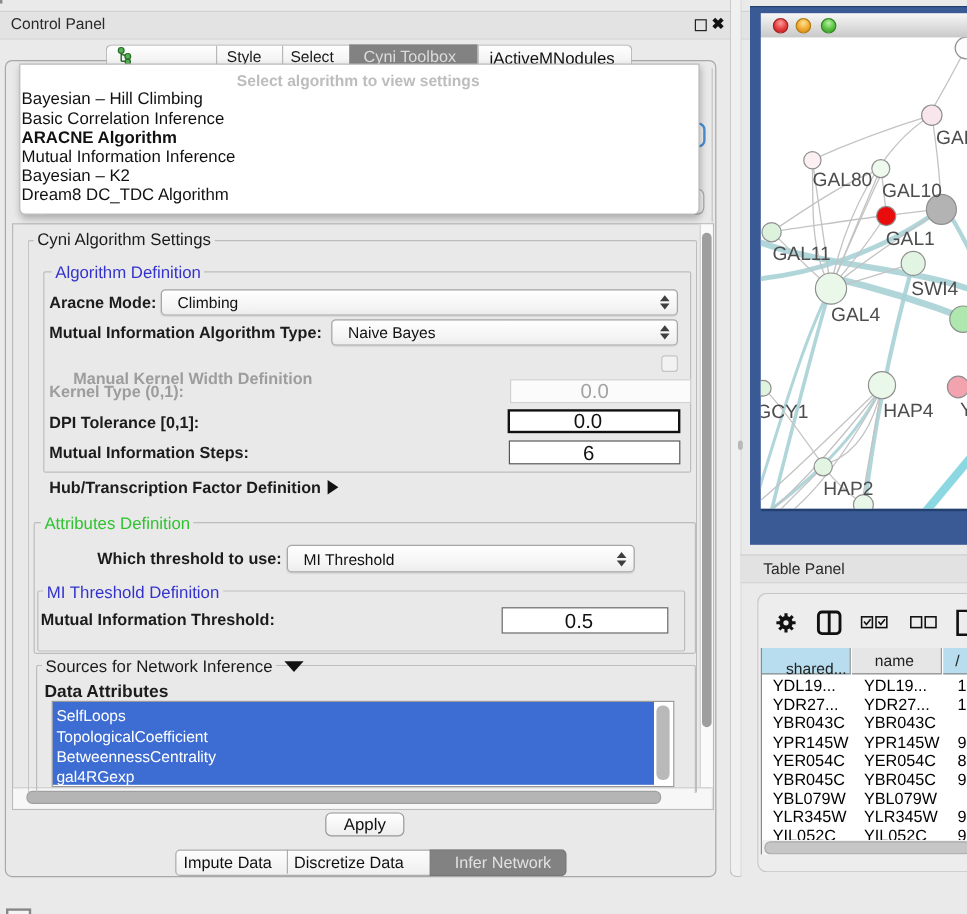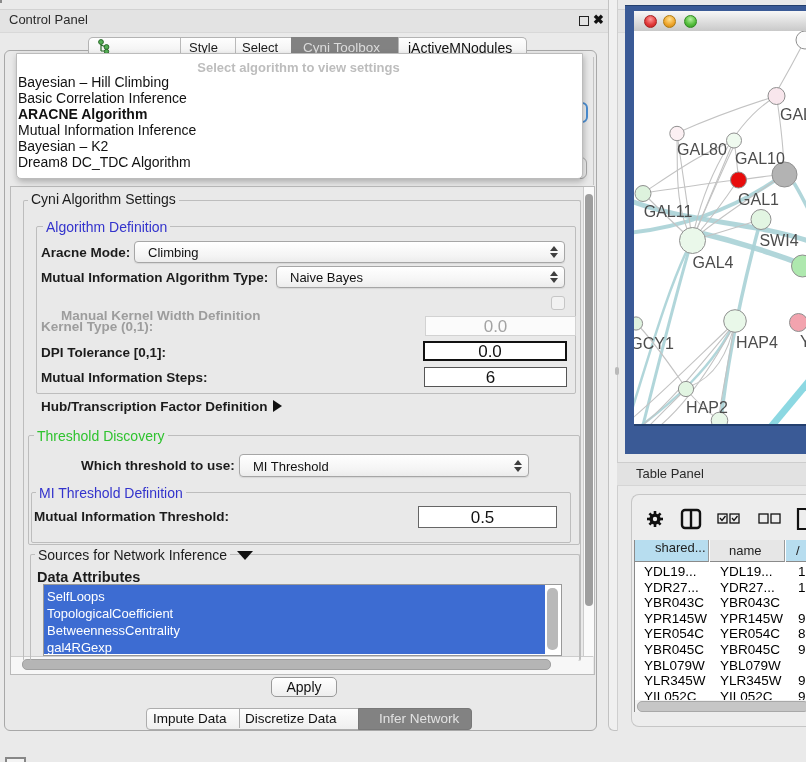--- a/index.html
+++ b/index.html
@@ -72,21 +72,21 @@
 <div class="lbl abs" style="left:41px;top:345px;">DPI Tolerance [0,1]:</div>
 <div class="field" style="left:423px;top:341px;width:130px;height:16px;line-height:17px;border:2px solid #111;padding:0 10px 0 0;">0.0</div>
 
 <div class="lbl abs" style="left:41px;top:370px;">Mutual Information Steps:</div>
 <div class="field" style="left:424px;top:367px;width:131px;height:18px;line-height:19px;border:1px solid #555;padding:0 10px 0 0;">6</div>
 
 <div class="lbl abs" style="left:41px;top:399px;">Hub/Transcription Factor Definition</div>
 <div class="abs" style="left:273px;top:400px;width:0;height:0;border-top:6.5px solid transparent;border-bottom:6.5px solid transparent;border-left:9px solid #111;"></div>
 
 <div class="gbox" style="left:28px;top:435px;width:550px;height:108px;"></div>
-<div class="gtitle abs" style="left:34px;top:428px;color:#2fc32f;">Threshold Discovery</div>
+<div class="gtitle abs" style="left:34px;top:428px;color:#2fc32f;">Attributes Definition</div>
 
 <div class="lbl abs" style="left:81px;top:458px;">Which threshold to use:</div>
 <div class="combo" style="left:239px;top:454px;width:288px;height:21px;">
       <span class="ct">MI Threshold</span>
       <span class="spin"></span>
     </div>
 
 <div class="gbox" style="left:31px;top:492px;width:538px;height:49px;"></div>
 <div class="gtitle abs" style="left:36px;top:485px;color:#3333cc;">MI Threshold Definition</div>
 <div class="lbl abs" style="left:34px;top:509px;">Mutual Information Threshold:</div>
@@ -250,21 +250,21 @@
  <path d="M75 10 l2 2.5 3.5-4.5"></path>
       <path d="M87 10 l2 2.5 3.5-4.5"></path>
  <rect x="114" y="6" width="9" height="9"></rect>
       <rect x="126" y="6" width="9" height="9"></rect>
  </g>
 
  <path d="M153 1 L161 1 L165 5 L165 21 L153 21 Z" fill="none" stroke="#111" stroke-width="2.2"></path>
 </svg>
 
 <div class="abs" style="left:634px;top:540px;width:172px;height:172px;background:#fff;border-left:1px solid #8a8a8a;overflow:hidden;">
-  <div style="position:absolute;left:0;top:0;width:74px;height:22px;background:#b7ddef;border-right:1px solid #9a9a9a;border-bottom:1px solid #8a8a8a;font-size:13px;color:#222;padding:0 0 0 20px;box-sizing:border-box;">shared...</div>
+  <div style="position:absolute;left:0;top:0;width:74px;height:22px;background:#b7ddef;border-right:1px solid #9a9a9a;border-bottom:1px solid #8a8a8a;font-size:13px;color:#222;padding:10px 0 0 20px;box-sizing:border-box;">shared...</div>
   <div style="position:absolute;left:75px;top:0;width:75px;height:22px;background:#e6e6e6;border-right:1px solid #9a9a9a;border-bottom:1px solid #8a8a8a;font-size:13px;color:#222;padding:3px 0 0 19px;box-sizing:border-box;">name</div>
   <div style="position:absolute;left:151px;top:0;width:21px;height:22px;background:#b7ddef;border-bottom:1px solid #8a8a8a;font-size:13px;color:#222;padding:3px 0 0 10px;box-sizing:border-box;">/</div>
   <div style="position:absolute;left:9px;top:24px;font-size:13.5px;color:#000;line-height:15.6px;white-space:pre;">YDL19...
 YDR27...
 YBR043C
 YPR145W
 YER054C
 YBR045C
 YBL079W
 YLR345W

